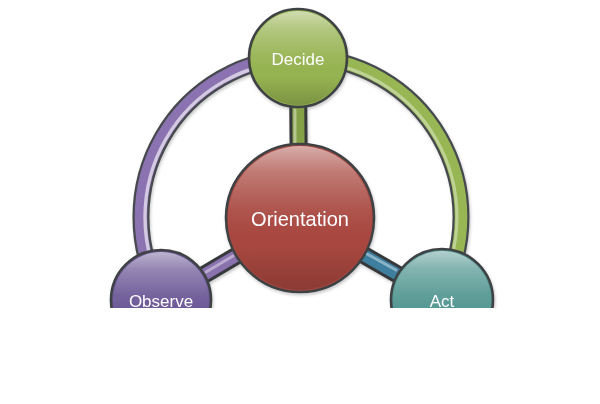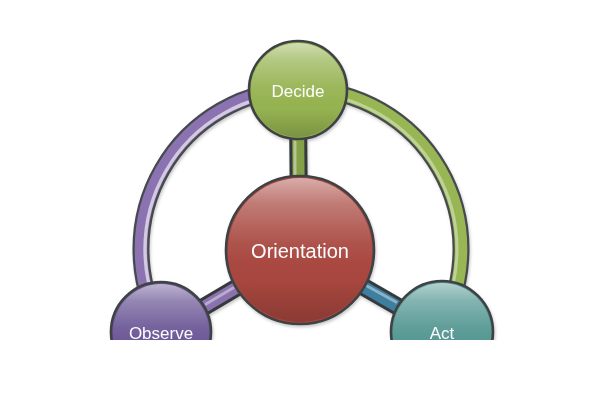--- a/index.html
+++ b/index.html
@@ -3,21 +3,20 @@
 <meta charset="utf-8">
 <style>
   html, body { margin: 0; padding: 0; background: #ffffff; }
   .stage {
     position: relative;
     width: 600px;
     height: 308px;
     background: #ffffff;
     overflow: hidden;
     font-family: "Liberation Sans", sans-serif;
-    margin-top: 32px;
   }
   svg.diagram {
     display: block;
     filter: drop-shadow(1px 2px 1.5px rgba(110,110,110,.38));
   }
   .arc-outline   { fill: none; stroke: #46494d; stroke-width: 17; }
   .arc           { fill: none; stroke-width: 12.5; }
   .arc-highlight { fill: none; stroke: rgba(255,255,255,.38); stroke-width: 3; }
   .arc-highlight.strong { stroke: rgba(255,255,255,.62); stroke-width: 3.4; }
   .spoke-outline   { stroke: #36393c; stroke-width: 18; fill: none; }

